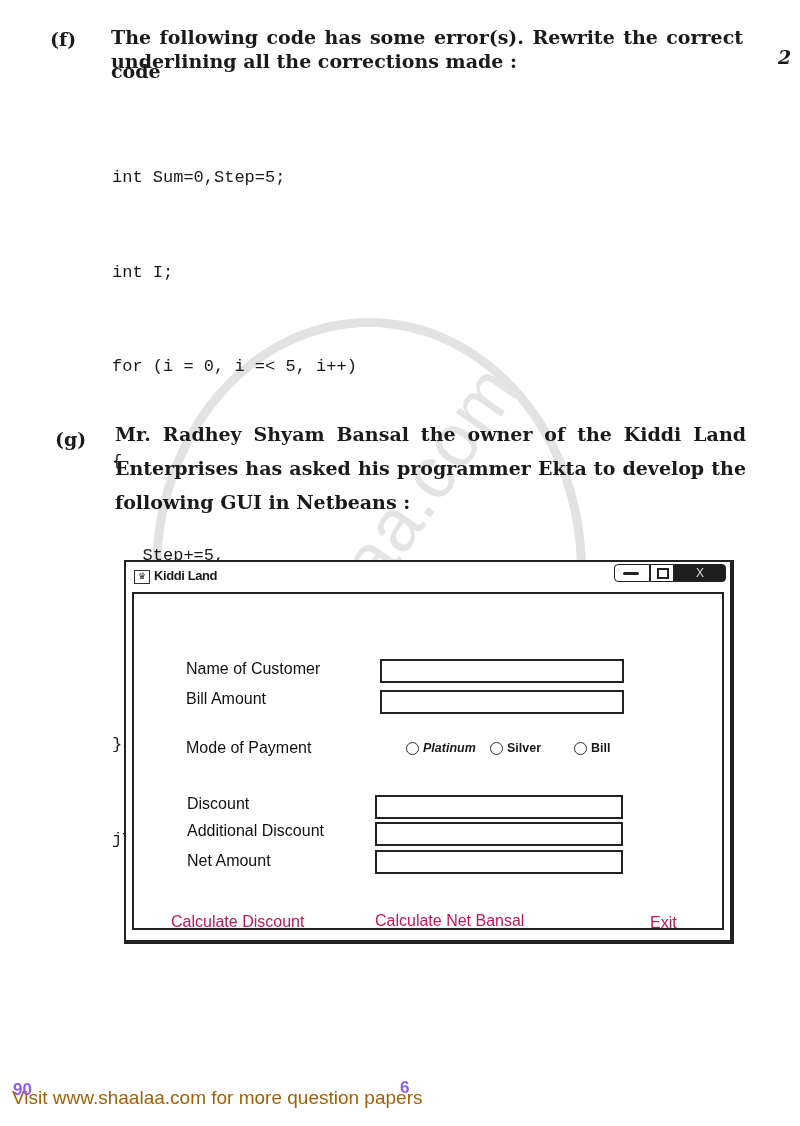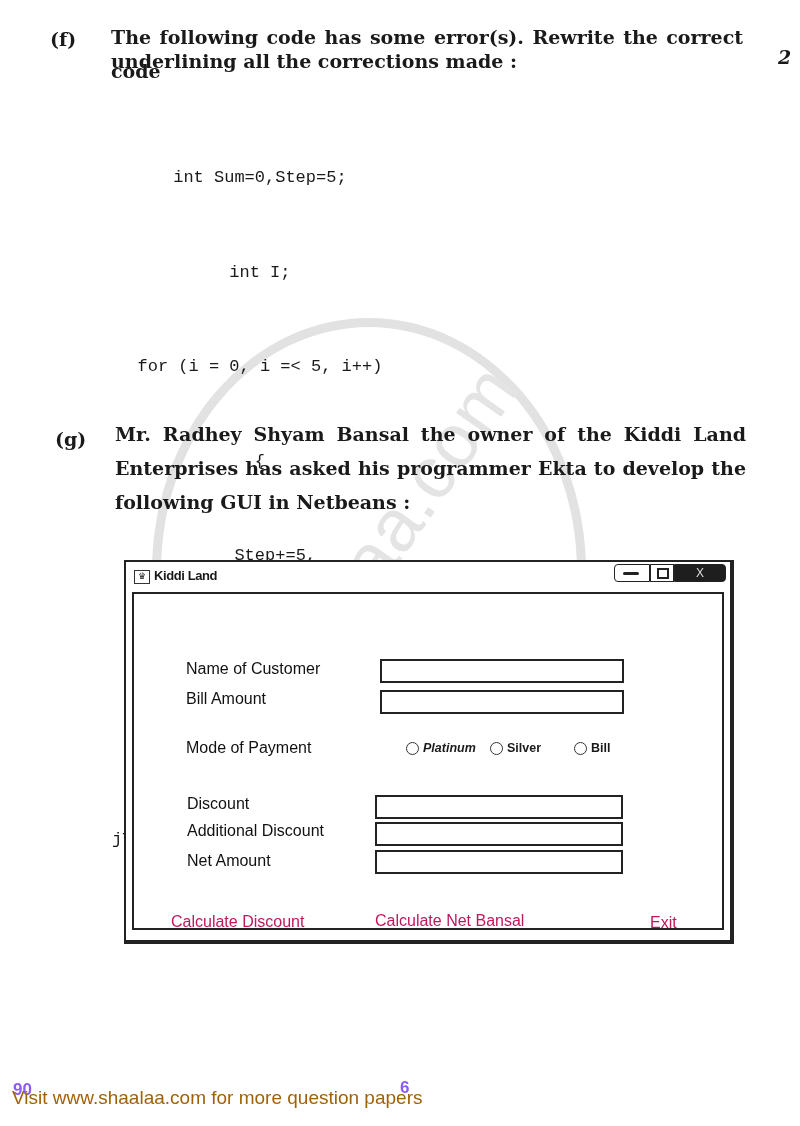--- a/index.html
+++ b/index.html
@@ -7,21 +7,21 @@
     width: 800px; height: 1126px; position: relative; overflow: hidden;
     background: #ffffff; color: #1a1a1a;
     font-family: "DejaVu Serif", "Liberation Serif", serif;
   }
   .abs { position: absolute; }
   .qlabel { font-size: 19px; font-weight: bold; }
   .qtext { font-size: 19px; font-weight: bold; line-height: 34px; text-align: justify; }
   .marks { font-size: 19px; font-style: italic; font-weight: bold; }
   .code {
     font-family: "Liberation Mono", "DejaVu Sans Mono", monospace;
-    font-size: 17px; white-space: pre; line-height: 31.5px; text-align: center;
+    font-size: 17px; white-space: pre; line-height: 31.5px;
   }
   
   .watermark-circle {
     left: 152px; top: 318px; width: 416px; height: 488px;
     border: 9px solid #e2e2e2; border-radius: 50%;
   }
   .watermark-text {
     left: 168px; top: 520px; width: 400px;
     font-family: "Liberation Sans", "DejaVu Sans", sans-serif;
     font-size: 74px; color: #e4e4e4; letter-spacing: 1px;

